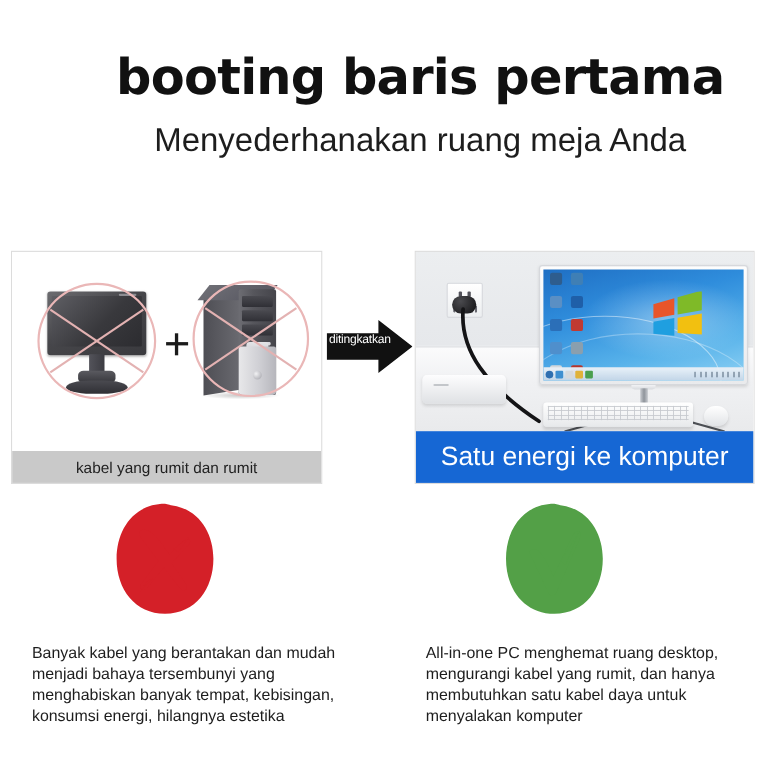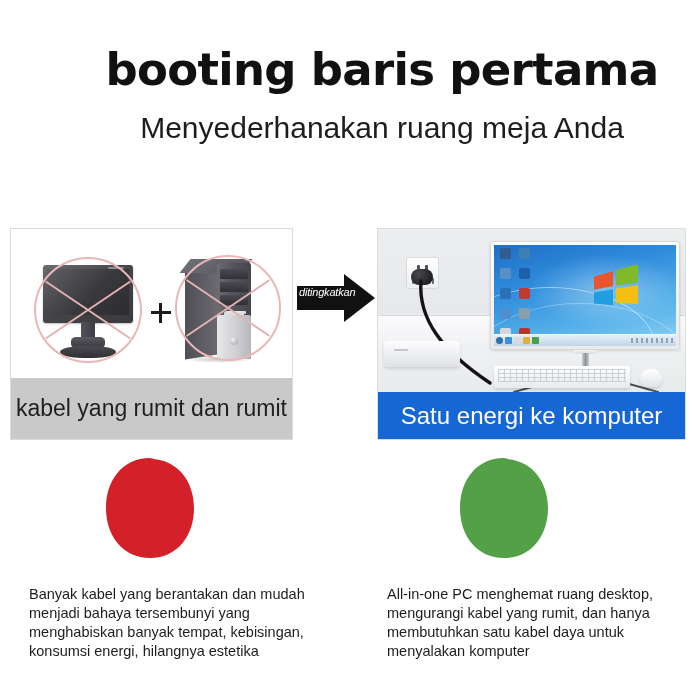--- a/index.html
+++ b/index.html
@@ -165,30 +165,30 @@
     border-radius: 50%;
     background: radial-gradient(circle at 35% 35%,#f2f2f4,#9e9ea5);
   }
   #tower-shadow {
     position: absolute; left: 2px; top: 103px; width: 72px; height: 7px;
     background: radial-gradient(ellipse at center, rgba(0,0,0,.22), rgba(0,0,0,0) 70%);
   }
 
   
   #before-caption {
-    position: absolute; left: 0; right: 0; bottom: 0; height: 61px;
+    position: absolute; left: 0; right: 0; bottom: 0; height: 29px;
     background: #c9c9c9;
     display: flex; align-items: center; justify-content: center;
-    font-size: 23px; color: #1f1f1f;
+    font-size: 14px; color: #1f1f1f;
   }
 
   
   #arrow-group {
-    position: absolute; left: 297px; top: 55px;
-    width: 78px; height: 50px; font-style: italic;
+    position: absolute; left: 297px; top: 72px;
+    width: 78px; height: 50px;
   }
   #arrow-shape {
     position: absolute; left: 0; top: 0; width: 78px; height: 50px;
   }
   #arrow-label {
     position: absolute; left: 2px; top: 14px; width: 56px;
     color: #ffffff; font-size: 11px; line-height: 1;
     text-align: center;
     letter-spacing: -0.2px;
   }

